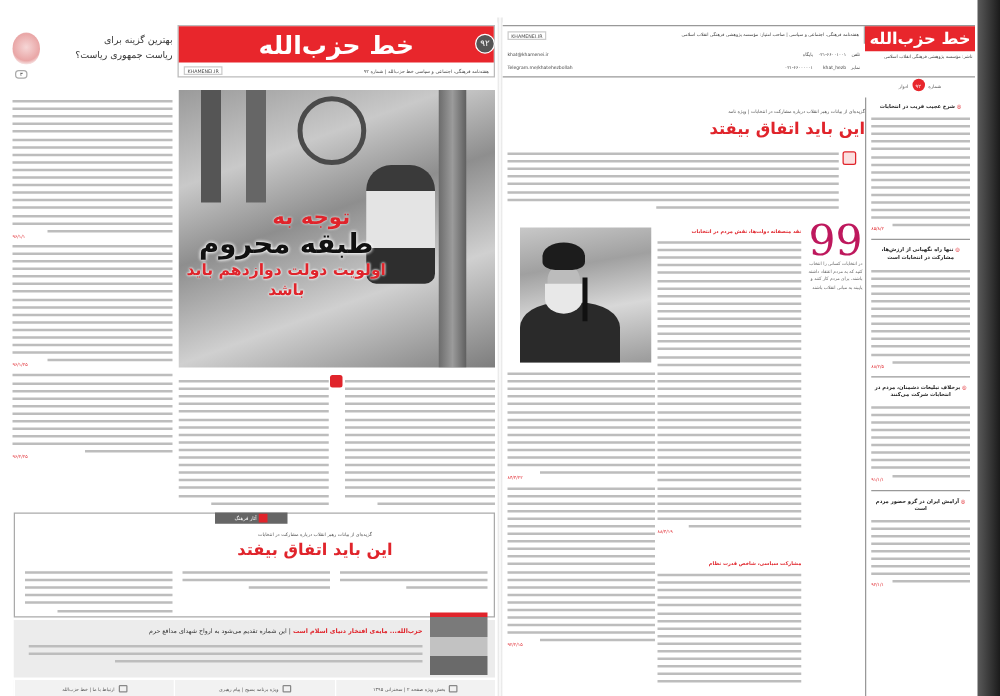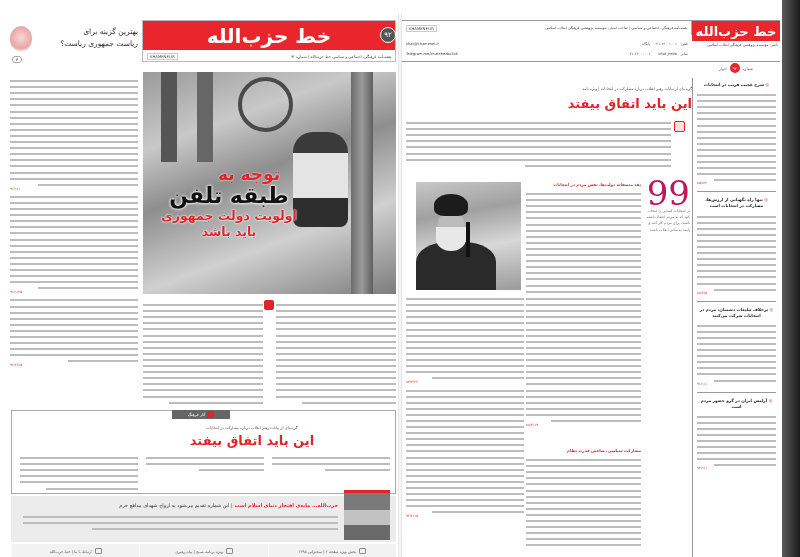--- a/index.html
+++ b/index.html
@@ -128,22 +128,22 @@
     </div>
   </div>
 
   <div class="hero">
     <div class="legs"></div>
     <div class="bike"></div>
     <div class="child"></div>
     <div class="tree"></div>
     <div class="hero-headline">
       <div class="hl-1">توجه به</div>
-      <div class="hl-2">طبقه تلفن</div>
-      <div class="hl-3">اولویت دولت جمهوری باید باشد</div>
+      <div class="hl-2">طبقه محروم</div>
+      <div class="hl-3">اولویت دولت دوازدهم باید باشد</div>
     </div>
   </div>
 
   <div class="lp-col-left textlines">
     <div class="textline"></div>
       <div class="textline"></div>
       <div class="textline"></div>
       <div class="textline"></div>
     <div class="textline"></div>
       <div class="textline"></div>

